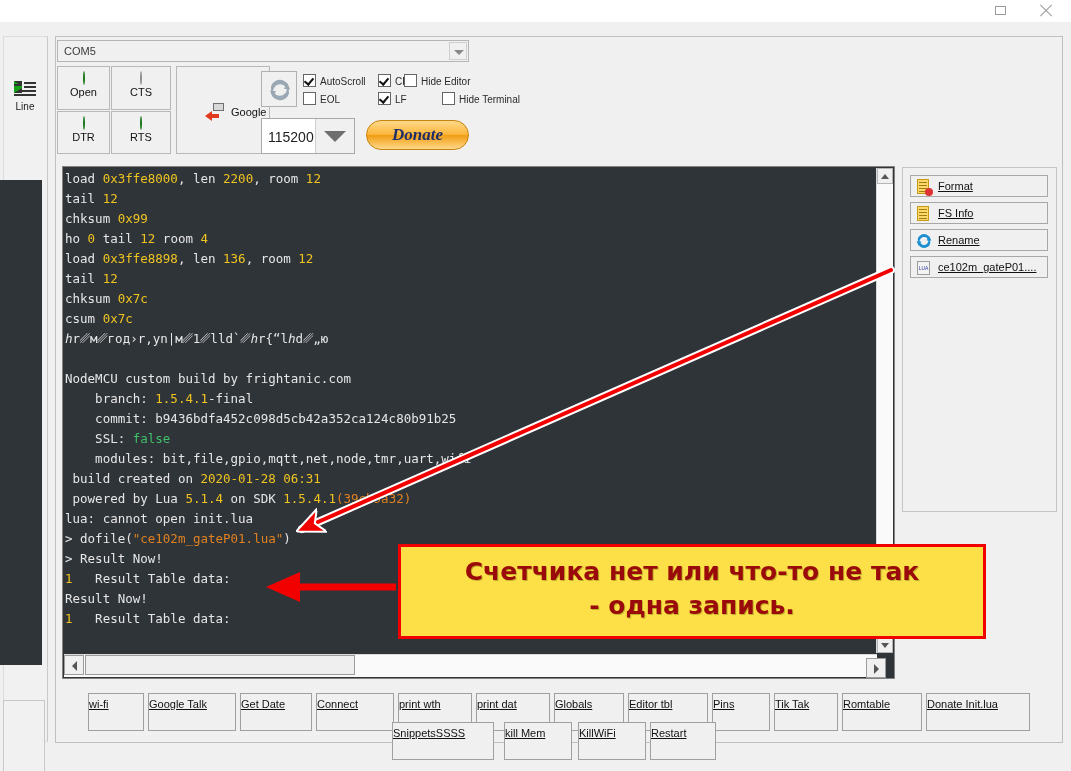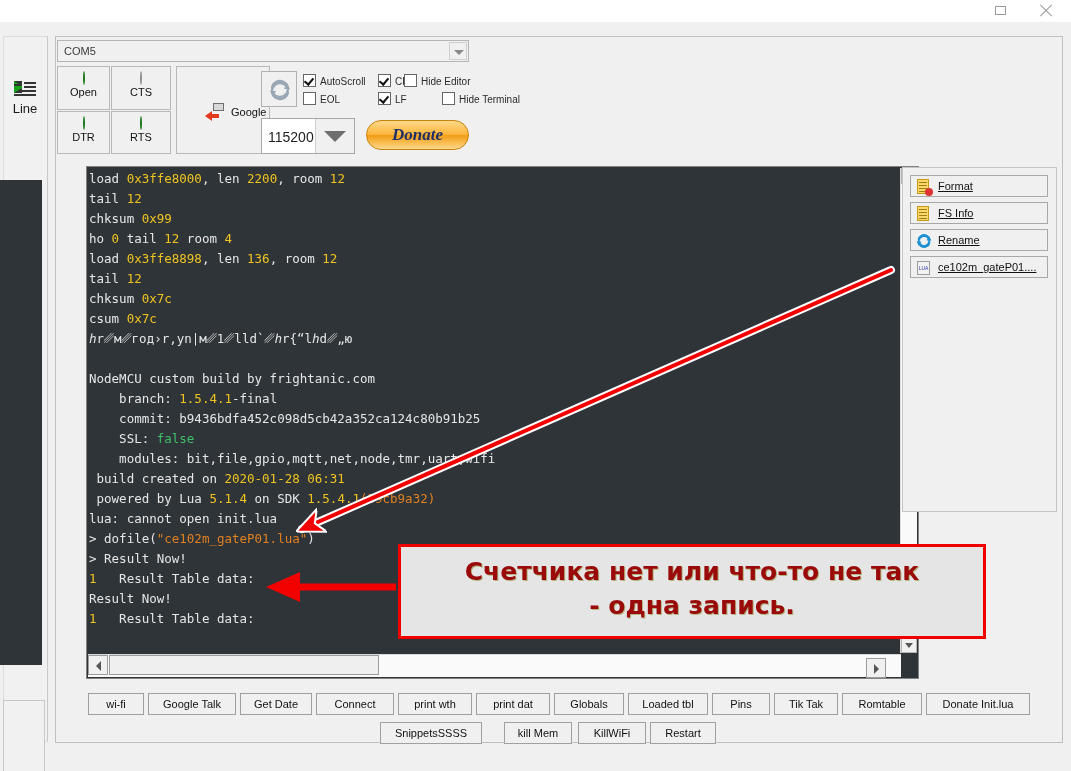--- a/index.html
+++ b/index.html
@@ -35,21 +35,21 @@
 
   
   .left-rail{
     position:absolute;left:3px;top:36px;width:43px;height:704px;
     background:#f1f1f1;border:1px solid #dcdcdc;border-right:1px solid #c8c8c8;
   }
   .left-tool{
     position:absolute;left:2px;top:44px;width:38px;height:52px;
     text-align:center;
   }
-  .left-tool .lbl{font-size:13px;color:#1b1b1b;display:block;margin-top:2px;}
+  .left-tool .lbl{font-size:10px;color:#1b1b1b;display:block;margin-top:2px;}
   .line-icon{display:block;margin:0 auto;width:22px;height:18px;position:relative;}
   .line-icon span{position:absolute;right:0;height:2px;background:#333;}
   .line-icon span:nth-child(1){top:1px;width:12px;}
   .line-icon span:nth-child(2){top:5px;width:12px;}
   .line-icon span:nth-child(3){top:9px;width:22px;}
   .line-icon span:nth-child(4){top:13px;width:22px;}
   .line-arrow{
     position:absolute;left:0;top:0px;width:0;height:0;
     border-top:5px solid transparent;border-bottom:5px solid transparent;
     border-left:8px solid #17a017;
@@ -155,21 +155,21 @@
     position:absolute;left:366px;top:120px;width:103px;height:30px;border-radius:15px;
     background:linear-gradient(180deg,#ffd98a 0%,#fcb63c 48%,#f19d14 52%,#ffd98a 100%);
     border:1px solid #c9820d;box-sizing:border-box;
     font-family:"Liberation Serif", serif;font-style:italic;font-weight:bold;
     font-size:17px;color:#1c2f6b;text-align:center;line-height:28px;
   }
 
   
   .term-wrap{
     position:absolute;left:62px;top:166px;width:833px;height:513px;
-    border:1px solid #828282;background:#2f3439;box-sizing:border-box;margin-left:24px;
+    border:1px solid #828282;background:#2f3439;box-sizing:border-box;
   }
   .term{
     position:absolute;left:2px;top:2px;width:806px;height:482px;
     overflow:hidden;background:#2f3439;
     font-family:"DejaVu Sans Mono", monospace;font-size:12.5px;line-height:20px;
     color:#e6e6e6;white-space:pre;
   }
   .term div{height:20px;}
   .y{color:#f0c420;}
   .g{color:#3fbf6a;text-align:right;}
@@ -233,28 +233,28 @@
   }
   .reload-ic svg{position:absolute;left:0;top:0;}
   .lua-ic{
     position:absolute;left:1px;top:1px;width:13px;height:14px;background:#f3f3f3;
     border:1px solid #9b9b9b;box-sizing:border-box;font-size:5px;color:#2b3aa0;
     text-align:center;line-height:13px;font-family:"Liberation Sans",sans-serif;
   }
 
   
   .bbtn{
-    position:absolute;height:22px;background:#f0f0f0;border:1px solid #a0a0a0;
-    box-sizing:border-box;font-size:11px;color:#111;text-align:center;line-height:20px;
+    position:absolute;height:38px;background:#f0f0f0;border:1px solid #a0a0a0;
+    box-sizing:border-box;font-size:11px;color:#111;text-align:left;line-height:20px;text-decoration:underline;
   }
 
   
   .anno-box{
     position:absolute;left:398px;top:544px;width:588px;height:95px;
-    background:#e5e5e5;border:3px solid #f20000;box-sizing:border-box;
+    background:#fde047;border:3px solid #f20000;box-sizing:border-box;
     text-align:center;
   }
   .anno-box .t{
     display:block;font-family:"DejaVu Sans", sans-serif;font-weight:bold;font-size:25px;
     color:#9b0a0a;line-height:34px;padding-top:8px;letter-spacing:0px;
     text-shadow:1px 1px 0 rgba(120,120,0,.45);
   }
   svg.overlay{position:absolute;left:0;top:0;width:1071px;height:771px;pointer-events:none;}
 </style>
 </head>
@@ -437,28 +437,28 @@
   </div>
 
   <div id="btnrow1">
       <div class="bbtn" style="left: 88px; top: 693px; width: 56px;">wi-fi</div>
       <div class="bbtn" style="left: 148px; top: 693px; width: 88px;">Google Talk</div>
       <div class="bbtn" style="left: 240px; top: 693px; width: 72px;">Get Date</div>
       <div class="bbtn" style="left: 316px; top: 693px; width: 78px;">Connect</div>
       <div class="bbtn" style="left: 398px; top: 693px; width: 74px;">print wth</div>
       <div class="bbtn" style="left: 476px; top: 693px; width: 74px;">print dat</div>
       <div class="bbtn" style="left: 554px; top: 693px; width: 70px;">Globals</div>
-      <div class="bbtn" style="left: 628px; top: 693px; width: 80px;">Loaded tbl</div>
+      <div class="bbtn" style="left: 628px; top: 693px; width: 80px;">Editor tbl</div>
       <div class="bbtn" style="left: 712px; top: 693px; width: 58px;">Pins</div>
       <div class="bbtn" style="left: 774px; top: 693px; width: 64px;">Tik Tak</div>
       <div class="bbtn" style="left: 842px; top: 693px; width: 80px;">Romtable</div>
       <div class="bbtn" style="left: 926px; top: 693px; width: 104px;">Donate Init.lua</div>
     </div>
   <div id="btnrow2">
-      <div class="bbtn" style="left: 380px; top: 722px; width: 102px;">SnippetsSSSS</div>
+      <div class="bbtn" style="left: 392px; top: 722px; width: 102px;">SnippetsSSSS</div>
       <div class="bbtn" style="left: 504px; top: 722px; width: 68px;">kill Mem</div>
       <div class="bbtn" style="left: 578px; top: 722px; width: 68px;">KillWiFi</div>
       <div class="bbtn" style="left: 650px; top: 722px; width: 66px;">Restart</div>
     </div>
 
   <svg class="overlay">
     <defs>
       <marker id="ah" markerWidth="7" markerHeight="7" refX="5.4" refY="3.5" orient="auto">
         <polygon points="0,0.4 7,3.5 0,6.6 1.9,3.5" fill="#f20000" stroke="#ffffff" stroke-width="0.5"></polygon>
       </marker>

